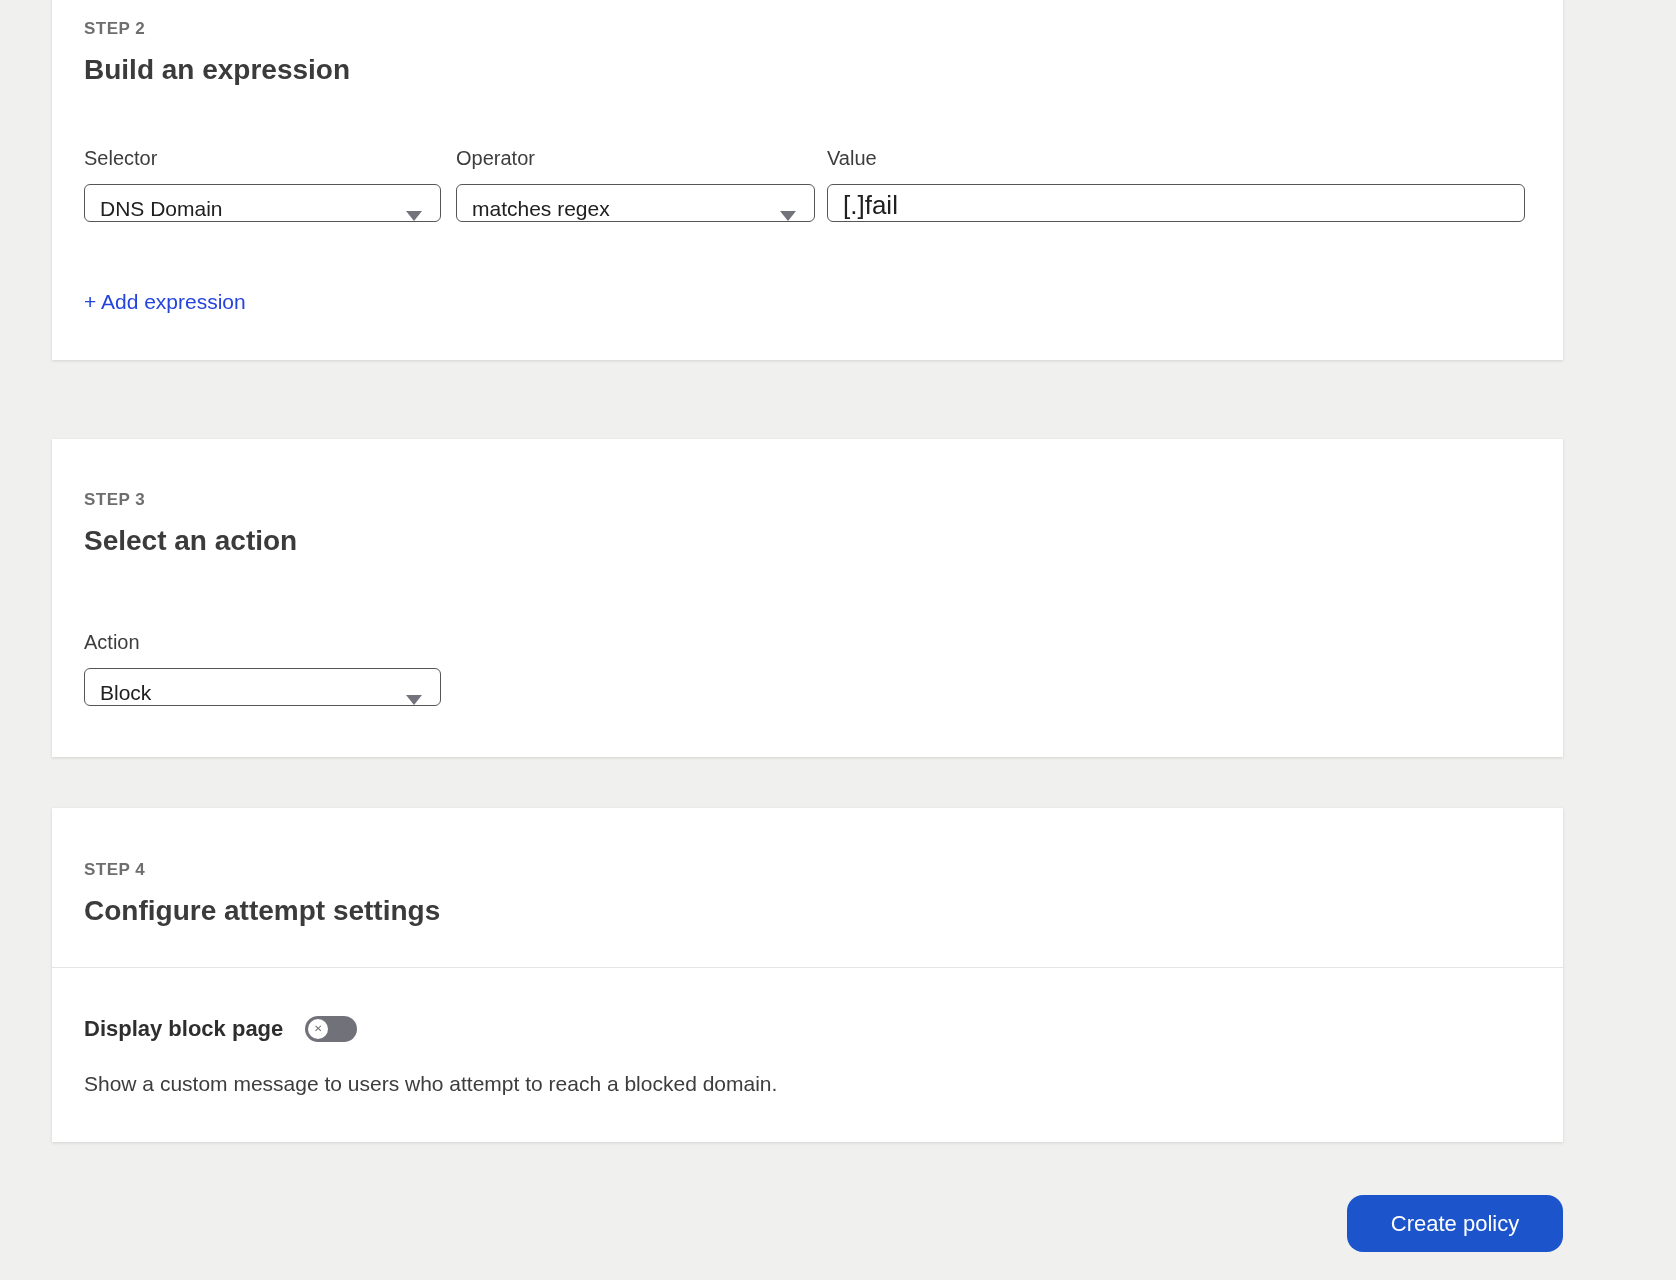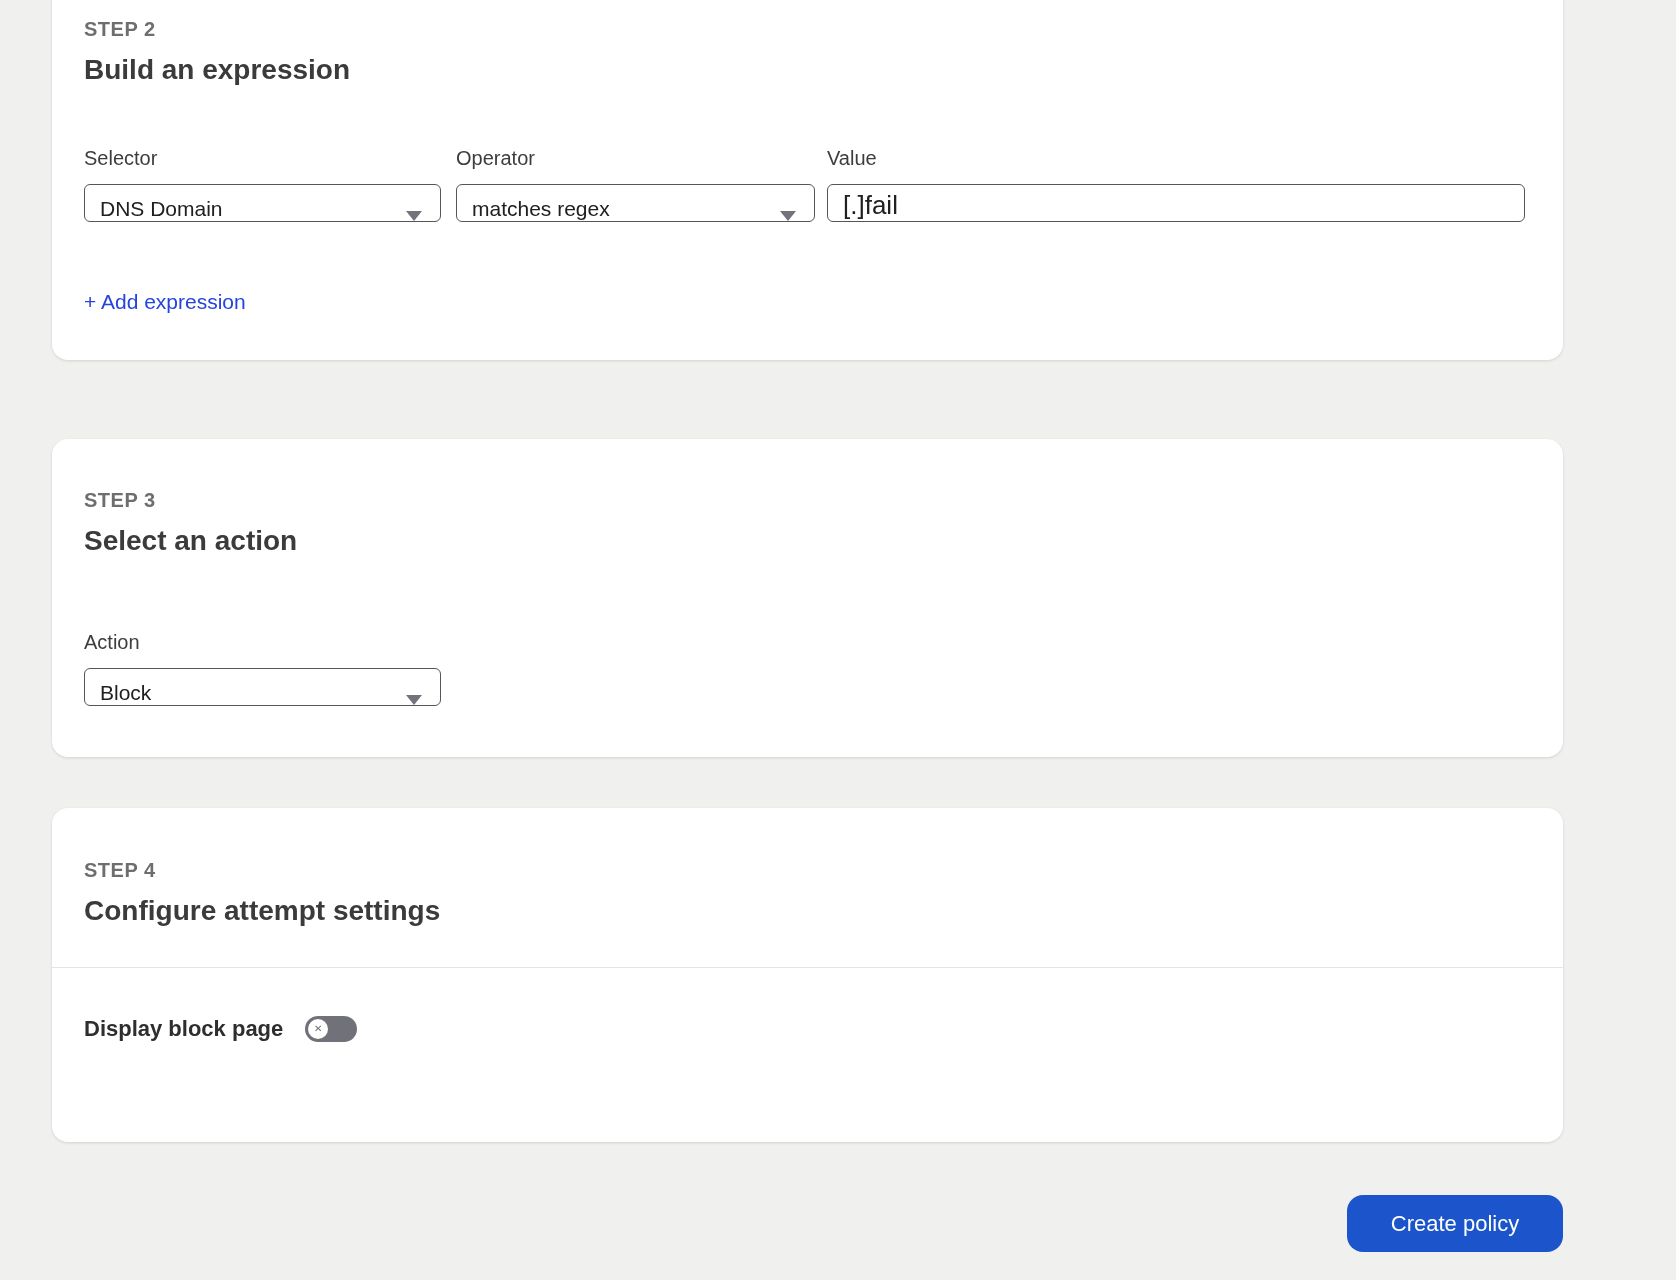--- a/index.html
+++ b/index.html
@@ -9,27 +9,27 @@
     background: #f0f0ef;
     overflow: hidden;
   }
   .content {
     padding-left: 52px;
     width: 1563px; 
   }
   .card {
     width: 1511px;
     background: #ffffff;
-    border-radius: 16px;
+    border-radius: 0;
     box-shadow: 0 1px 3px rgba(0,0,0,0.12);
   }
   .card-pad { padding-left: 32px; padding-right: 38px; }
 
   .step-label {
-    font-size: 20px;
+    font-size: 17px;
     line-height: 18px;
     font-weight: 700;
     letter-spacing: 0.5px;
     color: #6e6e6e;
     text-transform: uppercase;
   }
   .card-title {
     margin-top: 16px;
     font-size: 28px;
     line-height: 32px;
@@ -237,20 +237,21 @@
     </div>
     <div class="card-pad card-step4-body">
       <div class="toggle-row">
         <span class="toggle-label">Display block page</span>
         <span class="toggle">
           <span class="toggle-knob">
               <span>✕</span>
             </span>
         </span>
       </div>
+      <div class="setting-description">Show a custom message to users who attempt to reach a blocked domain.</div>
     </div>
   </section>
 
   <div class="footer-row">
     <button class="create-policy-btn">Create policy</button>
   </div>
 
 </div>
 
 </body></html>

